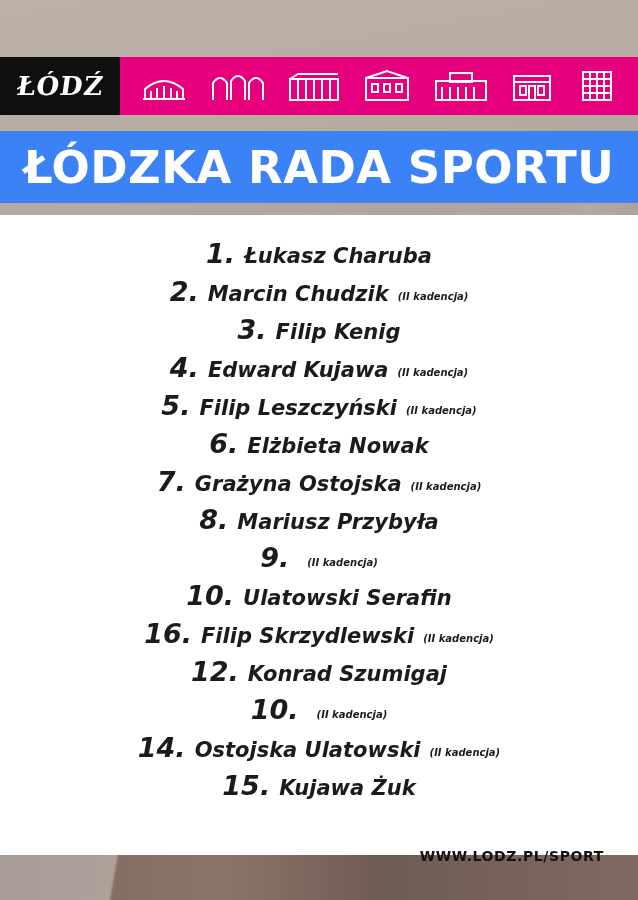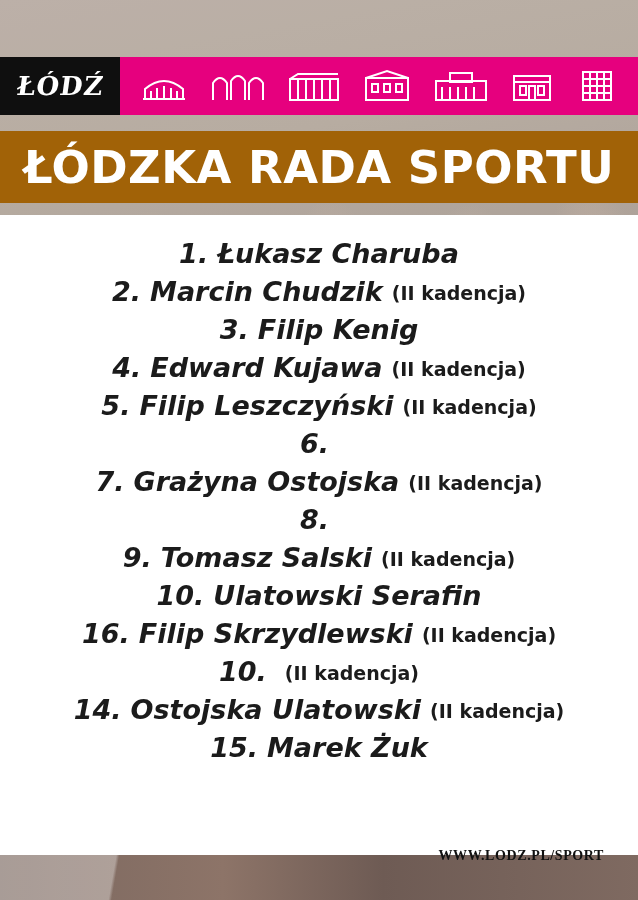--- a/index.html
+++ b/index.html
@@ -97,21 +97,21 @@
   }
   .icons-box svg { display: block; }
 
   
   .title-band {
     position: absolute;
     left: 0;
     top: 131px;
     width: 638px;
     height: 72px;
-    background: #a16207;
+    background: #3b82f6;
     display: flex;
     align-items: center;
     justify-content: center;
     z-index: 5;
   }
   .title-band h1 {
     margin: 0;
     color: #ffffff;
     font-family: "DejaVu Sans", sans-serif;
     font-weight: 700;
@@ -140,45 +140,45 @@
     color: #1b1b1b;
   }
   .member .num {
     font-size: 27px;
     font-weight: 700;
     font-style: italic;
     margin-right: 9px;
     white-space: nowrap;
   }
   .member .nm {
-    font-size: 27px;
+    font-size: 21px;
     font-weight: 700;
     font-style: italic;
     white-space: nowrap;
   }
   .member .term {
-    font-size: 19px;
-    font-weight: 700;
+    font-size: 10px;
+    font-weight: 700;
+    font-style: italic;
     margin-left: 9px;
     white-space: nowrap;
     position: relative;
     top: -1px;
   }
 
   
   .footer-url {
     position: absolute;
     right: 34px;
     top: 848px;
     z-index: 6;
     color: #111111;
     font-size: 14px;
     font-weight: 700;
     letter-spacing: 0.6px;
-    font-family: Liberation Serif, serif;
   }
 
   
   .bottom-strip {
     position: absolute;
     left: 0;
     top: 855px;
     width: 638px;
     height: 45px;
     z-index: 4;
@@ -294,51 +294,56 @@
       <span class="nm">Edward Kujawa</span>
       <span class="term">(II kadencja)</span>
     </li>
     <li class="member">
       <span class="num">5.</span>
       <span class="nm">Filip Leszczyński</span>
       <span class="term">(II kadencja)</span>
     </li>
     <li class="member no-term">
       <span class="num">6.</span>
+      <span class="nm">Elżbieta Nowak</span>
     </li>
     <li class="member">
       <span class="num">7.</span>
       <span class="nm">Grażyna Ostojska</span>
       <span class="term">(II kadencja)</span>
     </li>
     <li class="member no-term">
       <span class="num">8.</span>
+      <span class="nm">Mariusz Przybyła</span>
     </li>
     <li class="member">
       <span class="num">9.</span>
-      <span class="nm">Tomasz Salski</span>
       <span class="term">(II kadencja)</span>
     </li>
     <li class="member no-term">
       <span class="num">10.</span>
       <span class="nm">Ulatowski Serafin</span>
     </li>
     <li class="member">
       <span class="num">16.</span>
       <span class="nm">Filip Skrzydlewski</span>
       <span class="term">(II kadencja)</span>
     </li>
+    <li class="member no-term">
+      <span class="num">12.</span>
+      <span class="nm">Konrad Szumigaj</span>
+    </li>
     <li class="member">
       <span class="num">10.</span>
       <span class="term">(II kadencja)</span>
     </li>
     <li class="member">
       <span class="num">14.</span>
       <span class="nm">Ostojska Ulatowski</span>
       <span class="term">(II kadencja)</span>
     </li>
     <li class="member no-term">
       <span class="num">15.</span>
-      <span class="nm">Marek Żuk</span>
+      <span class="nm">Kujawa Żuk</span>
     </li>
   </ul>
 
 <div class="footer-url">WWW.LODZ.PL/SPORT</div>
 
 </body></html>

